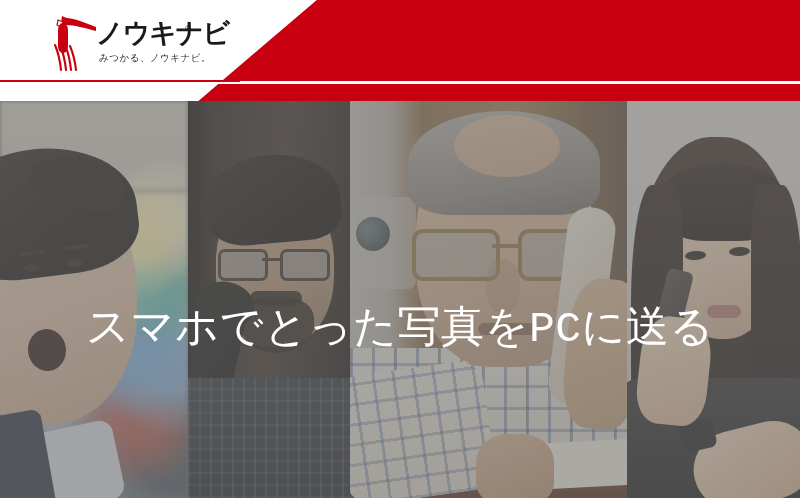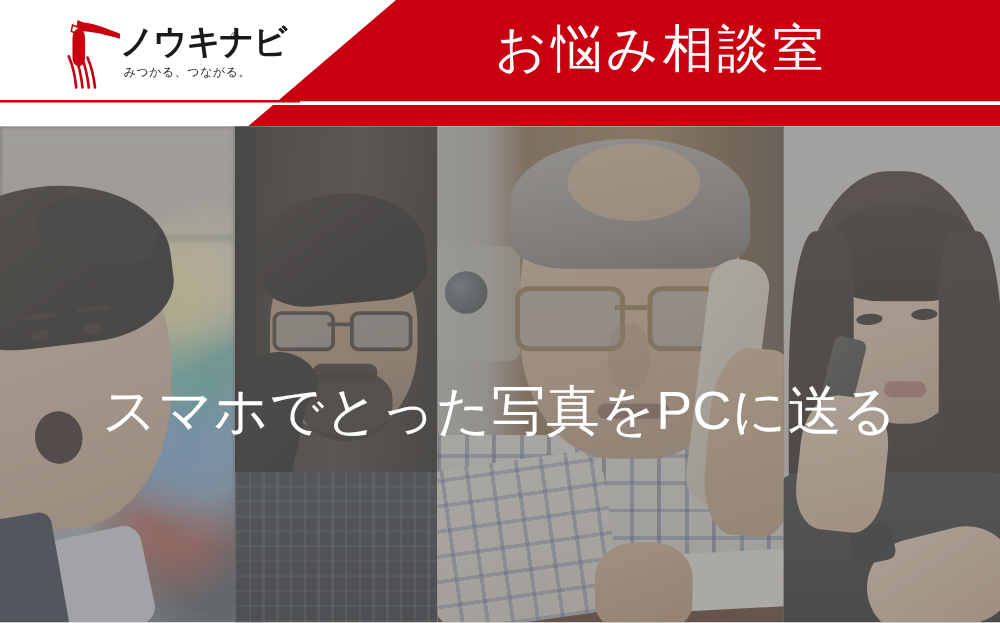--- a/index.html
+++ b/index.html
@@ -405,51 +405,50 @@
   }
   .headline{
     position:absolute;left:0;top:200px;width:800px;
     text-align:center;
     color:#ffffff;
     font-size:43px;
     font-weight:500;
     line-height:1.33;
     letter-spacing:0.5px;
   }
-  .headline .ln{display:block;white-space:nowrap;}
+  .headline .ln{display:block;white-space:nowrap;font-family:Liberation Mono, monospace;}
 </style>
 </head>
 <body>
 
 <div class="banner">
 
   <div class="header">
 
     <div class="header-red"></div>
     <div class="header-stripe"></div>
     <div class="header-rule"></div>
 
-    <div class="header-title">お悩み相談室</div>
 
     <div class="logo">
       <span class="logo-mark">
         <svg width="46" height="60" viewBox="0 0 46 60" aria-hidden="true">
           <path d="M10 4 L17 7 L14 13 L9 11 Z" fill="#c8000f"></path>
           <path d="M6 8 L11 10 L9 15 L5 13 Z" fill="#ffffff" stroke="#c8000f" stroke-width="1.2"></path>
           <path d="M13 6 C22 6 34 11 44 15 L44 19 C33 16 22 13 14 13 Z" fill="#c8000f"></path>
           <path d="M11 11 C14 11 16 14 16 19 L16 34 C16 38 14 41 11 41 C8 41 6 38 6 34 L6 19 C6 14 8 11 11 11 Z" fill="#c8000f"></path>
           <path d="M3 33 C6 40 8 48 9 58" stroke="#c8000f" stroke-width="2.1" fill="none" stroke-linecap="round"></path>
           <path d="M8 33 C11 40 13 48 14 58" stroke="#c8000f" stroke-width="2.1" fill="none" stroke-linecap="round"></path>
           <path d="M13 33 C16 40 18 48 19 58" stroke="#c8000f" stroke-width="2.1" fill="none" stroke-linecap="round"></path>
           <path d="M18 34 C21 41 23 49 24 58" stroke="#c8000f" stroke-width="2.1" fill="none" stroke-linecap="round"></path>
         </svg>
       </span>
       <span class="logo-word">ノウキナビ</span>
       <span class="logo-reg">®</span>
-      <span class="logo-tag">みつかる、つながる。</span>
+      <span class="logo-tag">みつかる、ノウキナビ。</span>
     </div>
   </div>
 
   <div class="photos">
 
     <div class="panel p1">
       <div class="scene">
         <div class="bg"></div>
         <div class="shelf"></div>
         <div class="head"></div>

